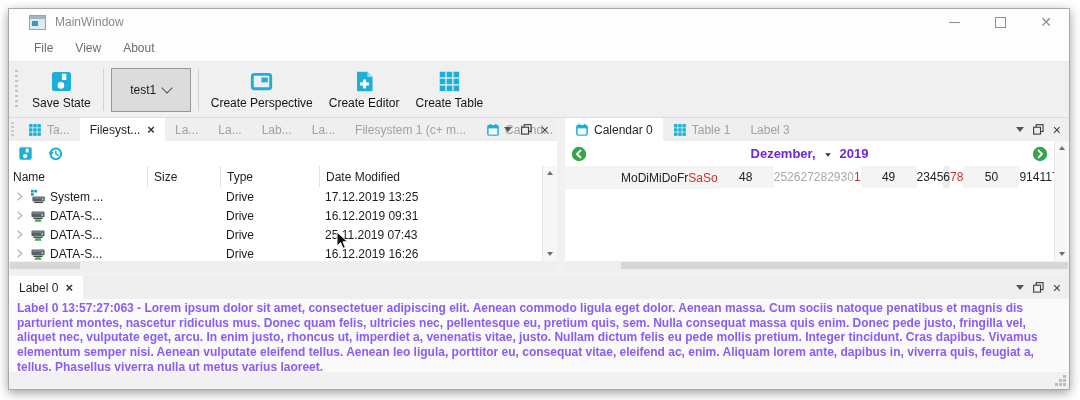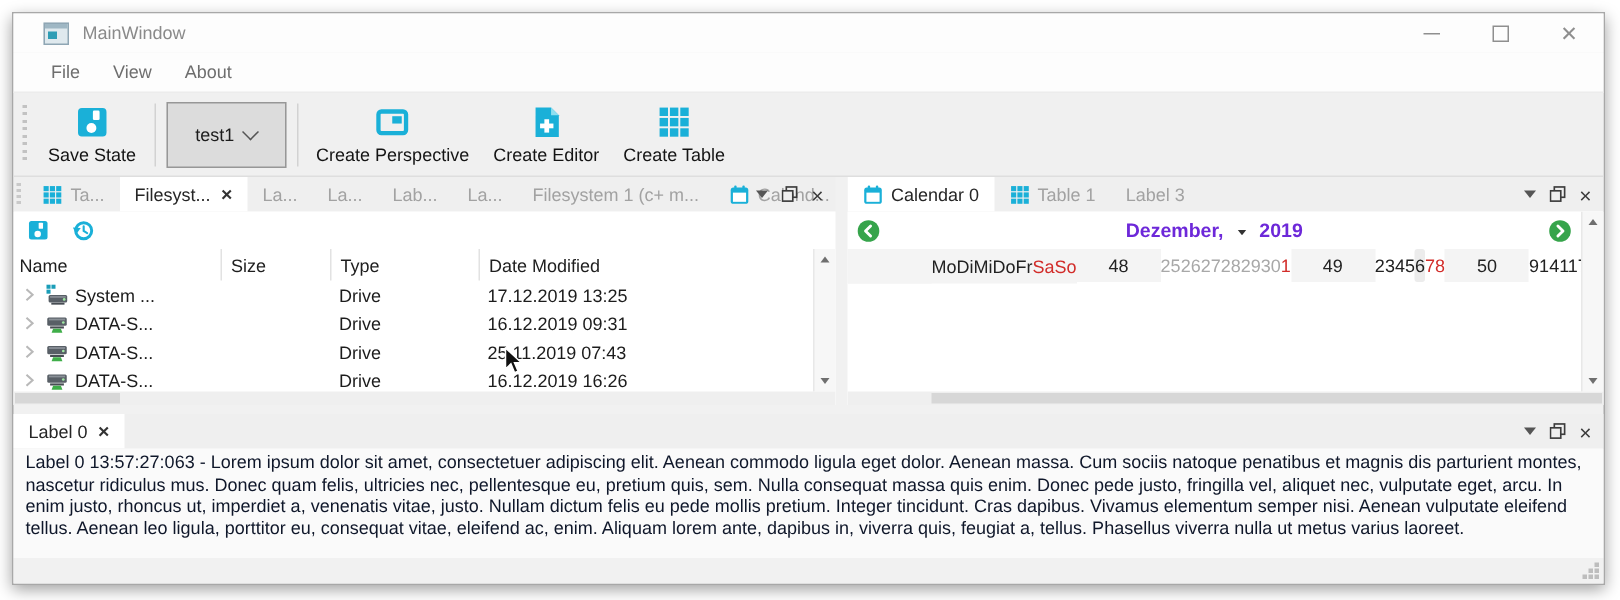--- a/index.html
+++ b/index.html
@@ -85,21 +85,21 @@
   .cal-row{display:flex;flex:0 0 auto;height:22px;}
   .cal-row.hdr{height:23px;background:#f4f4f4;}
   .wk{width:56px;flex:0 0 auto;background:#f4f4f4;display:flex;align-items:center;justify-content:center;color:#222;}
   .day{flex:1 1 0;display:flex;align-items:center;justify-content:center;color:#222;}
   .day.hd{color:#222;}
   .day.w{color:#d22d2a;}
   .day.m{color:#a8a8a8;}
   .day.s{background:#ececec;border-radius:2px;}
   
   .dock-bottom{flex:0 0 auto;height:96px;display:flex;flex-direction:column;}
-  .label-text{flex:1 1 auto;background:#fafafa;padding:2px 8px 0 8px;line-height:14.7px;color:#0f172a;overflow:hidden;}
+  .label-text{flex:1 1 auto;background:#fafafa;padding:2px 8px 0 8px;line-height:14.7px;color:#8b5cf6;overflow:hidden;font-weight:bold;}
   
   .statusbar{height:17px;flex:0 0 auto;background:#f1f1f1;position:relative;}
   .size-grip{position:absolute;right:3px;bottom:3px;width:11px;height:11px;
     background:
       linear-gradient(#bdbdbd,#bdbdbd) 8px 8px/3px 3px no-repeat,
       linear-gradient(#bdbdbd,#bdbdbd) 8px 4px/3px 3px no-repeat,
       linear-gradient(#bdbdbd,#bdbdbd) 4px 8px/3px 3px no-repeat,
       linear-gradient(#bdbdbd,#bdbdbd) 8px 0/3px 3px no-repeat,
       linear-gradient(#bdbdbd,#bdbdbd) 4px 4px/3px 3px no-repeat,
       linear-gradient(#bdbdbd,#bdbdbd) 0 8px/3px 3px no-repeat;}

